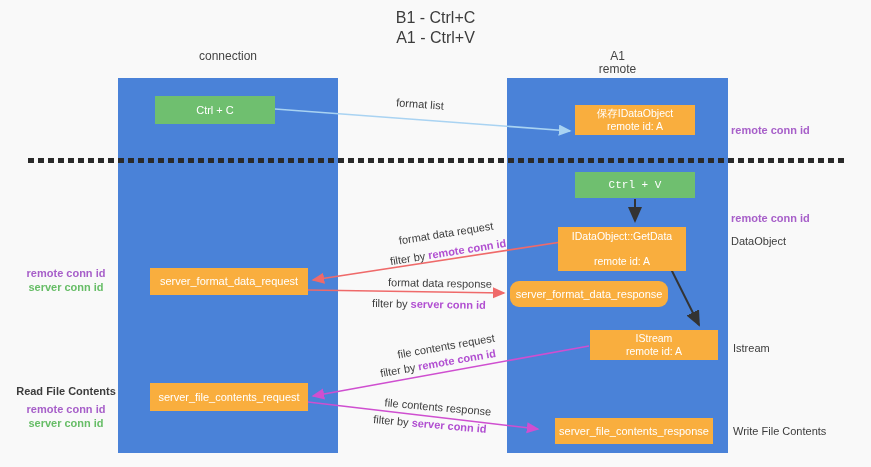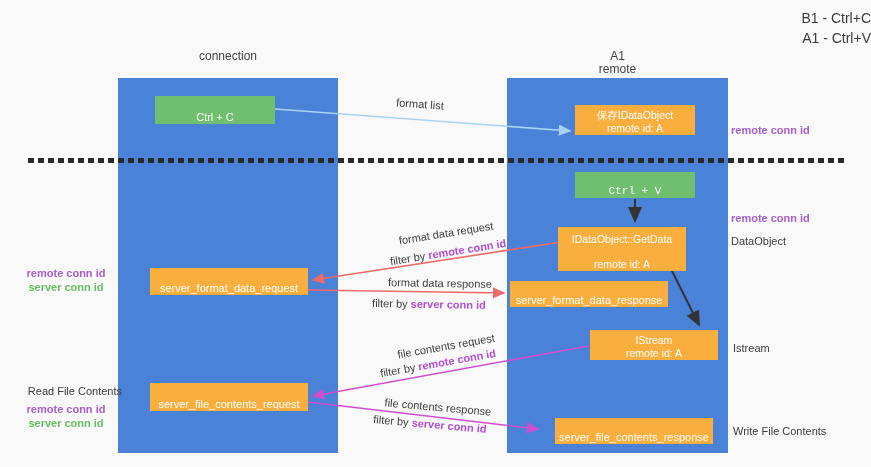--- a/index.html
+++ b/index.html
@@ -10,31 +10,31 @@
   }
   *{margin:0;padding:0;box-sizing:border-box;}
   html,body{width:871px;height:467px;}
   body{
     font-family:"Liberation Sans",sans-serif;
     background:var(--background,#f9f9f9);
     position:relative;overflow:hidden;color:var(--text_dark,#3c3c3c);
   }
   .abs{position:absolute;}
   .title{
-    left:0;top:8;width:871px;top:8px;text-align:right;
-    font-size:14px;line-height:20px;color:var(--text_dark);
+    left:0;top:8;width:871px;top:8px;text-align:center;
+    font-size:16px;line-height:20px;color:var(--text_dark);
   }
   .lane-header{text-align:center;font-size:12px;line-height:13px;color:#444;}
   .lane{background:var(--lane_blue,#4a82d8);}
   .divider{
     left:28px;top:158px;width:818px;height:5px;
     background:repeating-linear-gradient(to right,var(--divider_black,#2a2a2a) 0 6px,transparent 6px 10px);
   }
   .node{
-    display:flex;flex-direction:column;align-items:center;justify-content:flex-end;
+    display:flex;flex-direction:column;align-items:center;justify-content:center;
     color:#fff;font-size:11px;line-height:13px;text-align:center;white-space:nowrap;
   }
   .node.orange{background:var(--node_orange,#f9ae3e);}
   .node.green{background:var(--node_green,#6fbf6f);}
   .side-label{font-size:11px;line-height:14px;white-space:nowrap;}
   .purple{color:var(--label_purple,#a75fc9);font-weight:bold;}
   .greenlbl{color:var(--label_green,#67bd67);font-weight:bold;}
   .dark{color:var(--text_dark,#3c3c3c);}
   .arrow-label{
     font-size:11px;white-space:nowrap;color:var(--text_dark);
@@ -103,21 +103,21 @@
 
 <div class="abs node orange" style="left:558px;top:227px;width:128px;height:44px;font-size:10.5px;gap:12px;">
   <div>IDataObject::GetData</div>
   <div>remote id: A</div>
 </div>
 
 <div class="abs node orange" style="left:150px;top:268px;width:158px;height:27px;">
   <div>server_format_data_request</div>
 </div>
 
-<div class="abs node orange" style="left:510px;top:281px;width:158px;height:26px;">
+<div class="abs node orange" style="left:510px;top:281px;width:158px;height:26px;border-radius:9px;">
   <div>server_format_data_response</div>
 </div>
 
 <div class="abs node orange" style="left:590px;top:330px;width:128px;height:30px;font-size:10.5px;">
   <div>IStream</div>
   <div>remote id: A</div>
 </div>
 
 <div class="abs node orange" style="left:150px;top:383px;width:158px;height:28px;">
   <div>server_file_contents_request</div>
@@ -128,21 +128,21 @@
 </div>
 
 <div class="abs side-label purple" style="left:731px;top:123px;">remote conn id</div>
 <div class="abs side-label purple" style="left:731px;top:211px;">remote conn id</div>
 <div class="abs side-label dark" style="left:731px;top:234px;">DataObject</div>
 <div class="abs side-label dark" style="left:733px;top:341px;">Istream</div>
 <div class="abs side-label dark" style="left:733px;top:424px;">Write File Contents</div>
 
 <div class="abs side-label purple" style="left:20px;top:266px;width:92px;text-align:center;">remote conn id</div>
 <div class="abs side-label greenlbl" style="left:20px;top:280px;width:92px;text-align:center;">server conn id</div>
-<div class="abs side-label dark" style="left:22px;top:384px;width:100px;text-align:right;">Read File Contents</div>
+<div class="abs side-label dark" style="left:16px;top:384px;width:100px;text-align:center;font-weight:bold;">Read File Contents</div>
 <div class="abs side-label purple" style="left:20px;top:402px;width:92px;text-align:center;">remote conn id</div>
 <div class="abs side-label greenlbl" style="left:20px;top:416px;width:92px;text-align:center;">server conn id</div>
 
 <div class="abs arrow-label" style="left:420px;top:104px;transform:translate(-50%,-50%) rotate(4deg);">format list</div>
 
 <div class="abs arrow-label" style="left:446px;top:233px;transform:translate(-50%,-50%) rotate(-9deg);">format data request</div>
 <div class="abs arrow-label" style="left:448px;top:252px;transform:translate(-50%,-50%) rotate(-9deg);">
   <span>filter by </span><span class="filter-key">remote conn id</span>
 </div>
 

